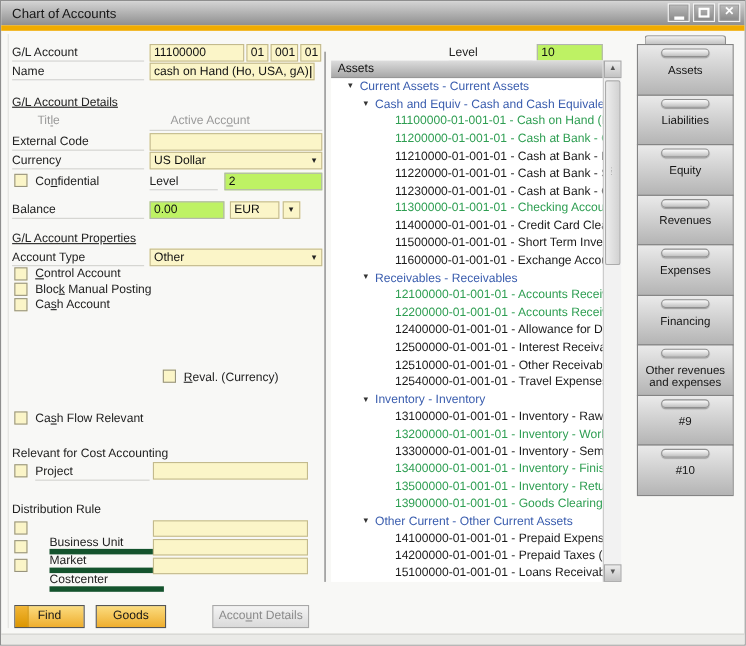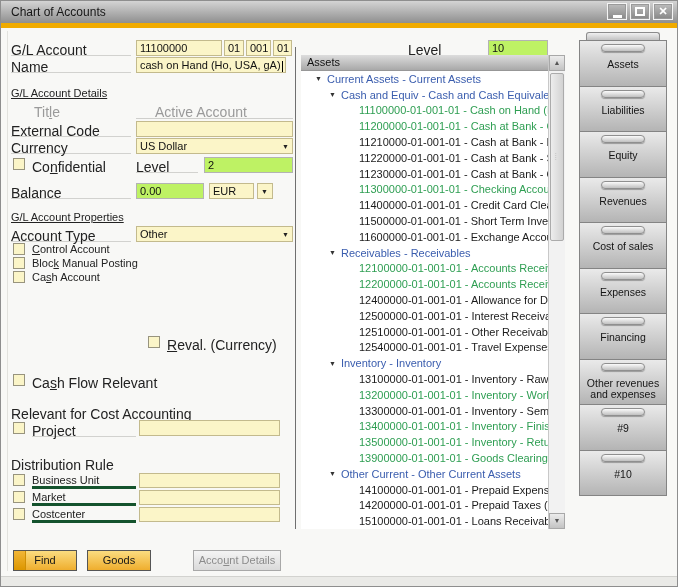--- a/index.html
+++ b/index.html
@@ -15,21 +15,21 @@
   .winbtns { position:absolute; right:4px; top:2px; display:flex; gap:3px; }
   .wbtn { width:20px; height:17px; background:linear-gradient(#bdbdbd,#878787);
           border:1px solid #f4f4f4; box-shadow:0 0 0 1px #9a9a9a inset;
           display:flex; align-items:center; justify-content:center; cursor:pointer; }
   .ico-min { width:9px; height:3px; background:#fff; margin-top:9px; }
   .ico-max { width:10px; height:9px; border:2px solid #fff; }
   .ico-close { color:#fff; font-size:11px; font-weight:bold; line-height:11px; }
   .accent { position:absolute; left:0; top:22px; right:0; height:5px; background:#F0AB00; }
 
   
-  .lbl { position:absolute; font-size:14px; color:#222; height:14px; white-space:nowrap; }
+  .lbl { position:absolute; font-size:11px; color:#222; height:14px; white-space:nowrap; }
   .lbl.line { width:120px; border-bottom:1px solid #d2d2cf; }
   .lbl.gray { color:#9a9a9a; }
   .sec { position:absolute; font-size:11px; color:#222; text-decoration:underline; white-space:nowrap; }
   .fld { position:absolute; height:16px; background:#FBF5C8; border:1px solid #c3ba8d;
          font-size:11px; color:#111; padding:1px 3px; line-height:12px; white-space:nowrap; overflow:hidden; }
   .fld.gray { background:#bef264; border-color:#b3b3b3; }
   .dda { position:absolute; right:3px; top:4px; font-size:7px; color:#222; line-height:7px; }
   .cbx { display:inline-block; width:12px; height:12px; background:#FBF5C8;
          border:1px solid #98947e; vertical-align:middle; cursor:pointer; flex:0 0 12px; }
   .cbl { font-size:11px; color:#222; margin-left:7px; white-space:nowrap; }
@@ -38,21 +38,21 @@
   .seg { position:static; }
 
   #gl-segs { position:absolute; left:135px; top:39px; display:flex; gap:2px; }
 
   #prop-checks { position:absolute; left:12px; top:241px; }
   .cbrow { display:flex; align-items:center; height:14px; }
 
   #dist-rows { position:absolute; left:12px; top:472px; width:282px; }
   .distrow { position:relative; height:17px; }
   .distrow .cbx { position:absolute; left:0; top:1px; }
-  .distrow .cbl { position:absolute; left:19px; top:1px; width:104px; border-bottom:3px solid #14532d; margin:0; }
+  .distrow .cbl { position:absolute; left:19px; top:1px; width:104px; border-bottom:5px solid #14532d; margin:13px; }
   .distrow .fld { left:126px; top:0; width:141px; height:15px; }
 
   
   .vsep { position:absolute; left:294px; top:46px; width:1px; height:482px; background:#6f6f6f; }
   .edge { position:absolute; left:6px; top:30px; width:1px; height:540px; background:#e2e2de; }
 
   
   .tree { position:absolute; left:300px; top:54px; width:264px; height:474px; background:#fff; }
   .tree-header { position:absolute; left:0; top:0; right:17px; height:16px;
                  background:linear-gradient(#dddddd,#a8a8a8); border-bottom:1px solid #979797;
@@ -327,24 +327,20 @@
       <div class="drawer">
         <span class="handle"></span>
         <div class="dlabel">Equity</div>
       </div>
       <div class="drawer">
         <span class="handle"></span>
         <div class="dlabel">Revenues</div>
       </div>
       <div class="drawer">
         <span class="handle"></span>
-        <div class="dlabel">Cost of sales</div>
-      </div>
-      <div class="drawer">
-        <span class="handle"></span>
         <div class="dlabel">Expenses</div>
       </div>
       <div class="drawer">
         <span class="handle"></span>
         <div class="dlabel">Financing</div>
       </div>
       <div class="drawer">
         <span class="handle"></span>
         <div class="dlabel">Other revenues and expenses</div>
       </div>

